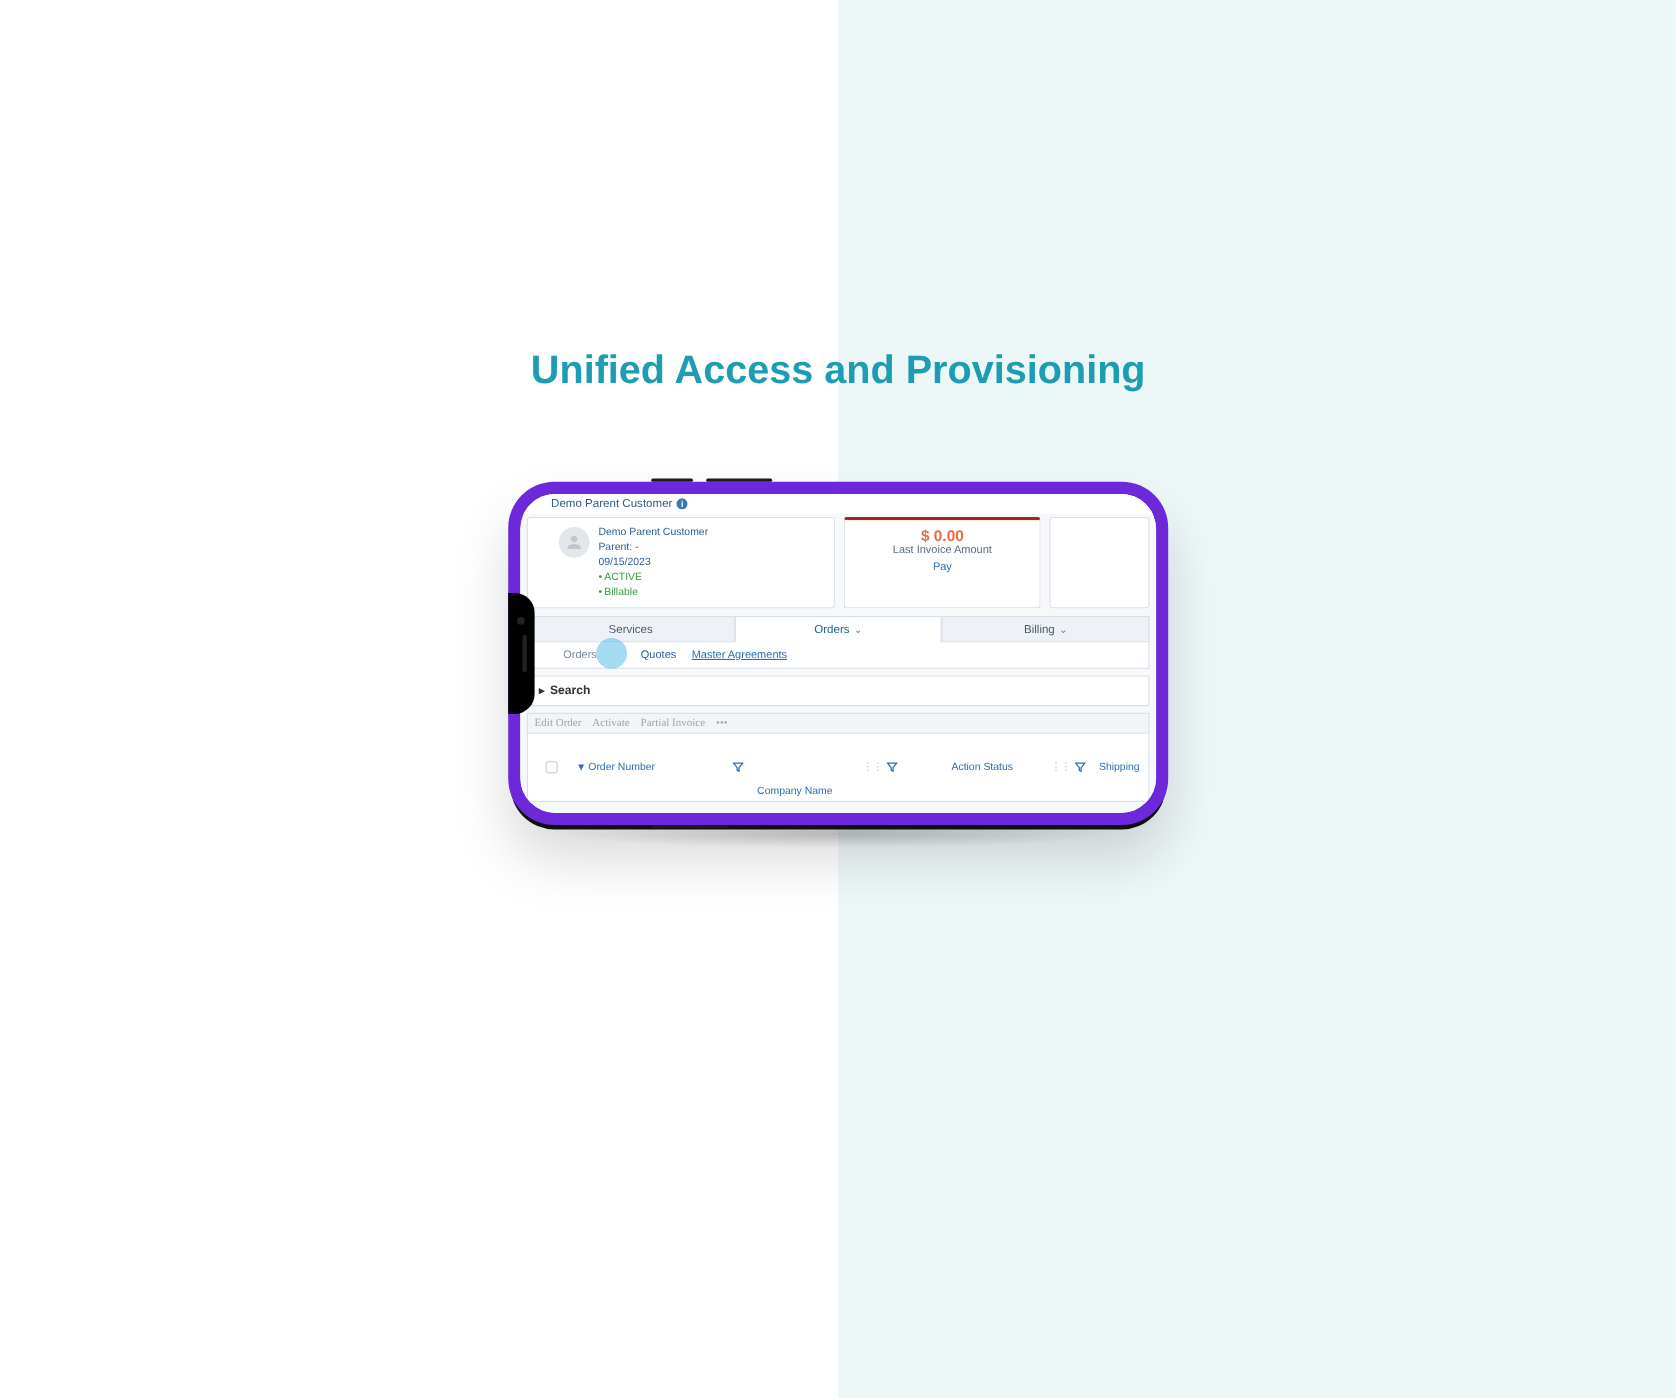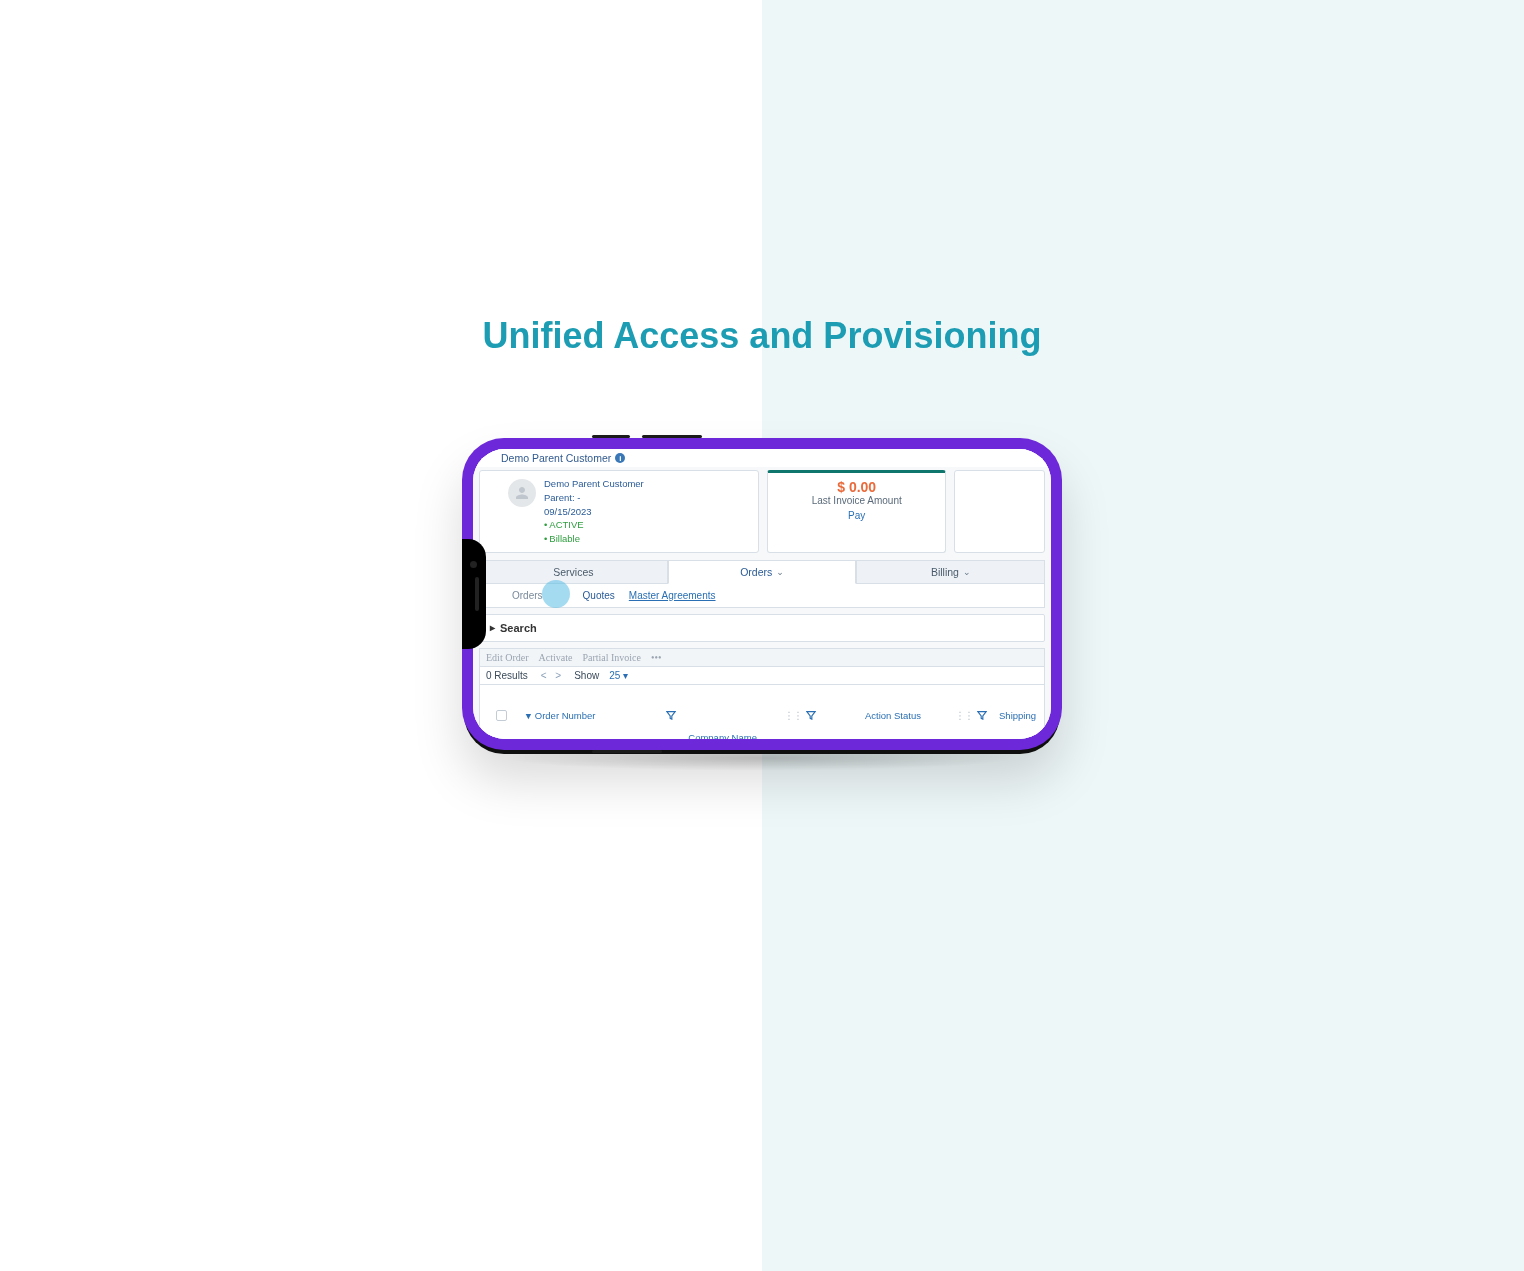--- a/index.html
+++ b/index.html
@@ -118,21 +118,21 @@
 .card.customer { flex: 1.5; display:flex; gap:8px; padding-left:28px; }
 .avatar {
   width: 28px; height: 28px; border-radius: 50%;
   background: #e4e7ea; display:flex; align-items:center; justify-content:center;
   flex-shrink:0; margin-top:2px;
 }
 .avatar svg { width:18px; height:18px; fill:#bfc6cd; }
 .cust-lines { color:#2a5b97; font-size:9.5px; line-height:1.45; }
 .status { color:#2e9e3f; }
 .status .dot { color:#2e9e3f; margin-right:2px; }
-.card.invoice { border-top: 3px solid #0f766e; text-align:center; color:#5a6a7a; }
+.card.invoice { border-top: 3px solid #b91c1c; text-align:center; color:#5a6a7a; }
 .card.invoice .amount { color:#e96a3a; font-size:14px; font-weight:600; }
 .card.invoice .pay { color:#2a6fb3; margin-top:4px; font-size:10px; cursor:pointer; }
 .card.stub { flex: 0.45; min-width: 40px; }
 .main-tabs {
   display:flex;
   margin: 4px 6px 0 6px;
 }
 .main-tab {
   flex:1;
   text-align:center;
@@ -314,31 +314,20 @@
         <span>Search</span>
       </div>
 
       <div class="toolbar">
         <span>Edit Order</span>
         <span>Activate</span>
         <span>Partial Invoice</span>
         <span>•••</span>
       </div>
 
-      <div class="pager-row">
-        <span>0 Results</span>
-        <span>
-          <span class="pager-btn">&lt;</span>
-          <span class="pager-btn">&gt;</span>
-        </span>
-        <span>Show</span>
-        <span class="show-sel">
-          <span>25</span> <span>▾</span>
-        </span>
-      </div>
 
       <div class="table-head">
         <div class="th" style="flex:0 0 34px; justify-content:center;">
           <div class="chk"></div>
         </div>
         <div class="th col-order">
           <span class="sort">▾</span>
           <span>Order Number</span>
         </div>
         <div class="th" style="flex:0 0 auto;">

